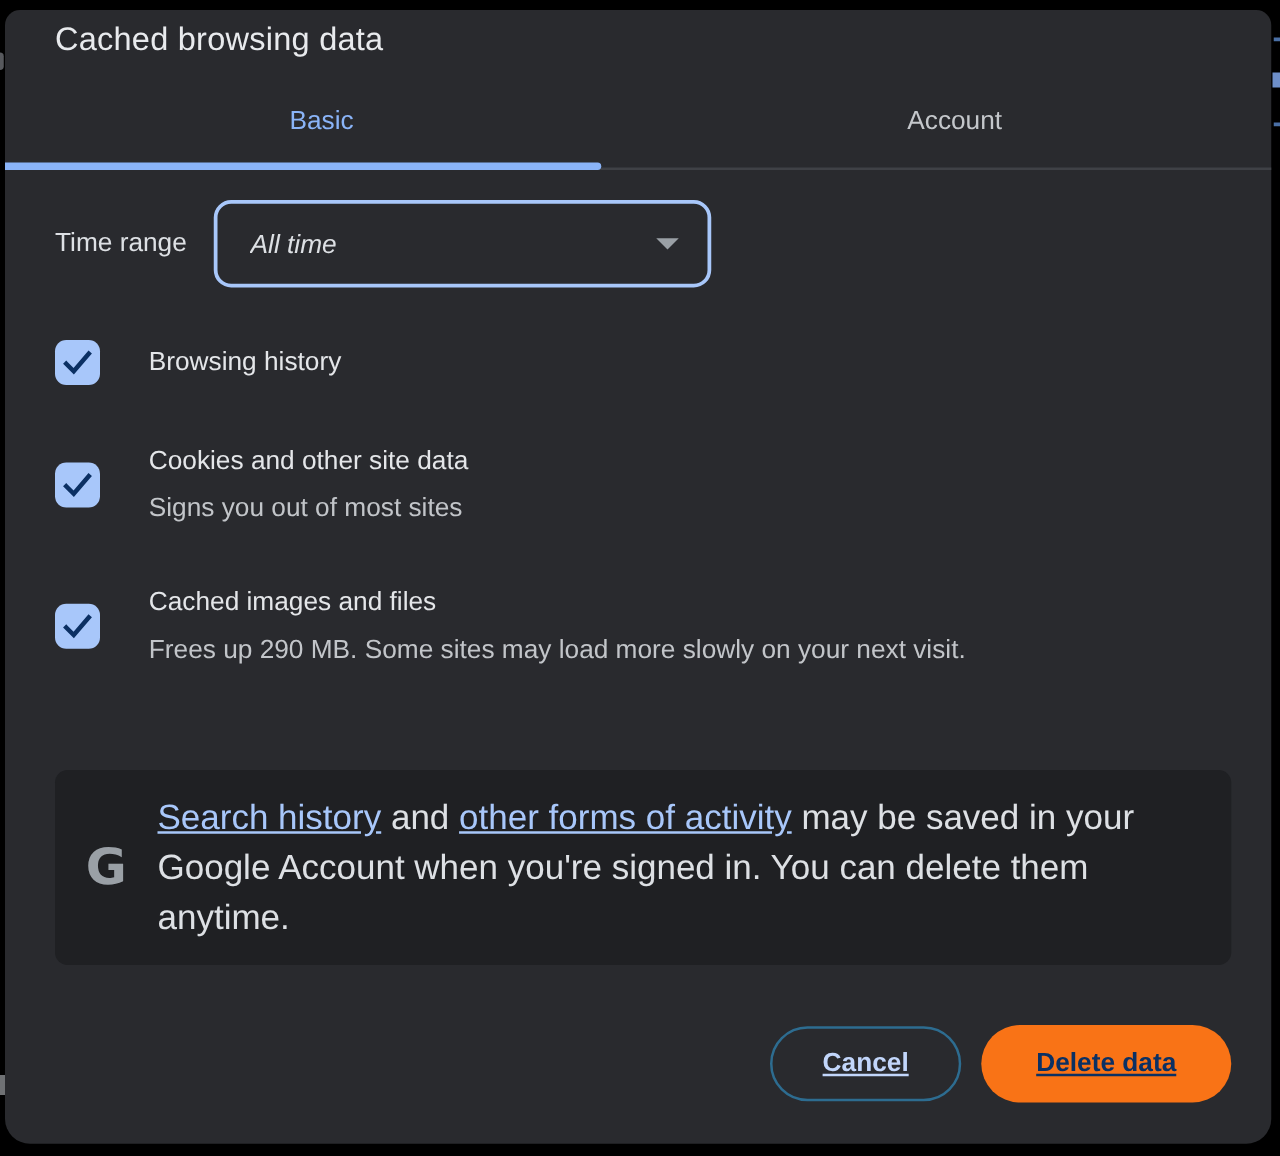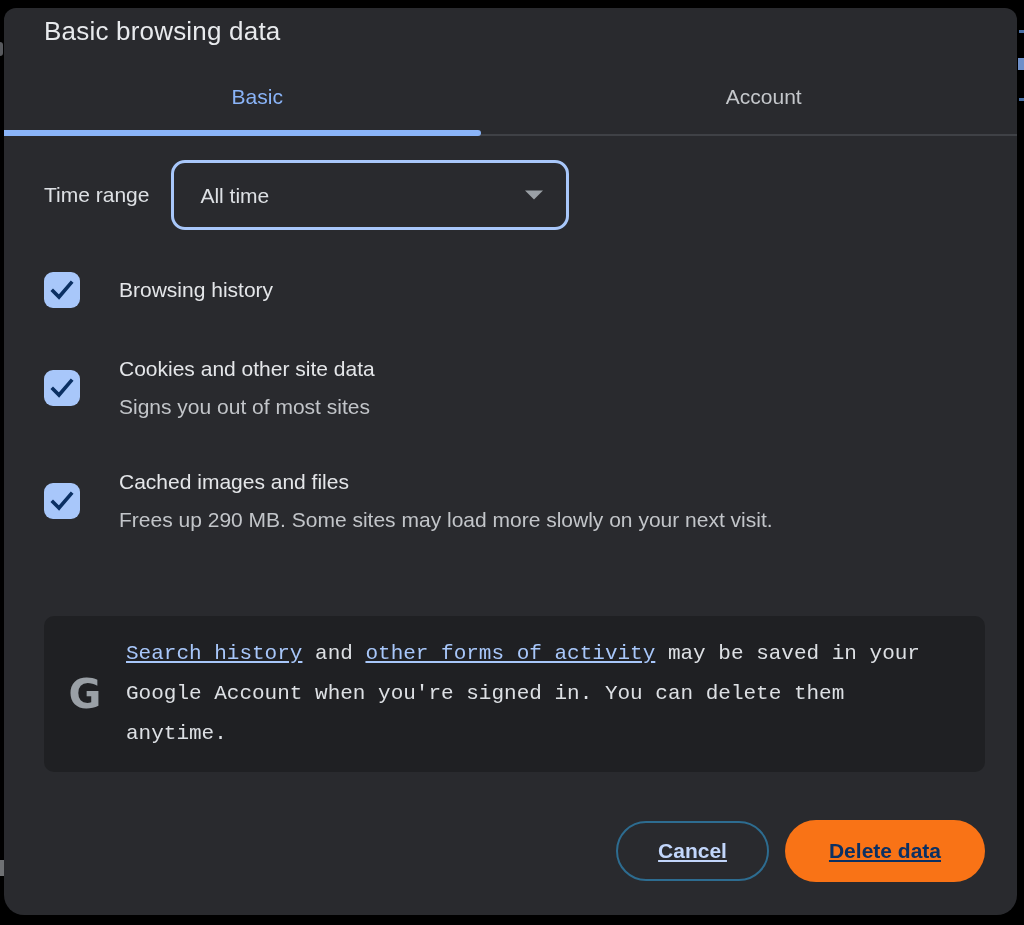--- a/index.html
+++ b/index.html
@@ -69,20 +69,21 @@
     -webkit-appearance: none; appearance: none;
     background: transparent;
     border: 3px solid #a8c7fa;
     border-radius: 14px;
     width: 398px; height: 70px;
     color: #dde0e4;
     font-size: 21px;
     padding: 0 60px 0 26px;
     font-family: inherit;
     outline: none;
+    font-style: italic;
   }
   select option { background: #292a2e; color: #dde0e4; }
   .dropdown-arrow {
     position: absolute;
     right: 26px; top: 50%;
     transform: translateY(-50%);
     width: 0; height: 0;
     border-left: 9px solid transparent;
     border-right: 9px solid transparent;
     border-top: 9px solid #9aa0a6;
@@ -119,21 +120,21 @@
   .g-logo {
     font-family: "DejaVu Sans", "Liberation Sans", sans-serif;
     font-size: 40px;
     font-weight: 700;
     color: #9aa0a6;
     width: 38px;
     margin-right: 22px;
     text-align: center;
     flex: 0 0 auto;
   }
-  .notice-text { font-size: 21px; line-height: 40px; color: #dde0e4; font-family: Liberation Mono, monospace; }
+  .notice-text { font-size: 28px; line-height: 40px; color: #dde0e4; }
   .notice a, .notice .link {
     color: #a8c7fa;
     text-decoration: underline;
     cursor: pointer;
   }
   .button-row {
     margin-top: auto;
     display: flex;
     justify-content: flex-end;
     align-items: center;
@@ -167,21 +168,21 @@
 <body>
 
 <div class="edge-frag" style="left:0;top:42px;width:3px;height:14px;background:#57595d;border-radius:0 3px 3px 0;"></div>
 <div class="edge-frag" style="left:0;top:860px;width:4px;height:16px;background:#6f7174;"></div>
 <div class="edge-frag" style="right:0;top:30px;width:5px;height:3px;background:#4a6fa5;"></div>
 <div class="edge-frag" style="right:0;top:58px;width:6px;height:12px;background:#6e8fc9;"></div>
 <div class="edge-frag" style="right:0;top:98px;width:5px;height:3px;background:#4a6fa5;"></div>
 
 <div class="dialog">
 
-  <div class="title">Basic browsing data</div>
+  <div class="title">Cached browsing data</div>
 
   <div class="tabs">
     <div class="tab active">Basic</div>
     <div class="tab inactive">Account</div>
     <div class="tab-indicator"></div>
   </div>
 
   <div class="content">
 
     <div class="time-row">

